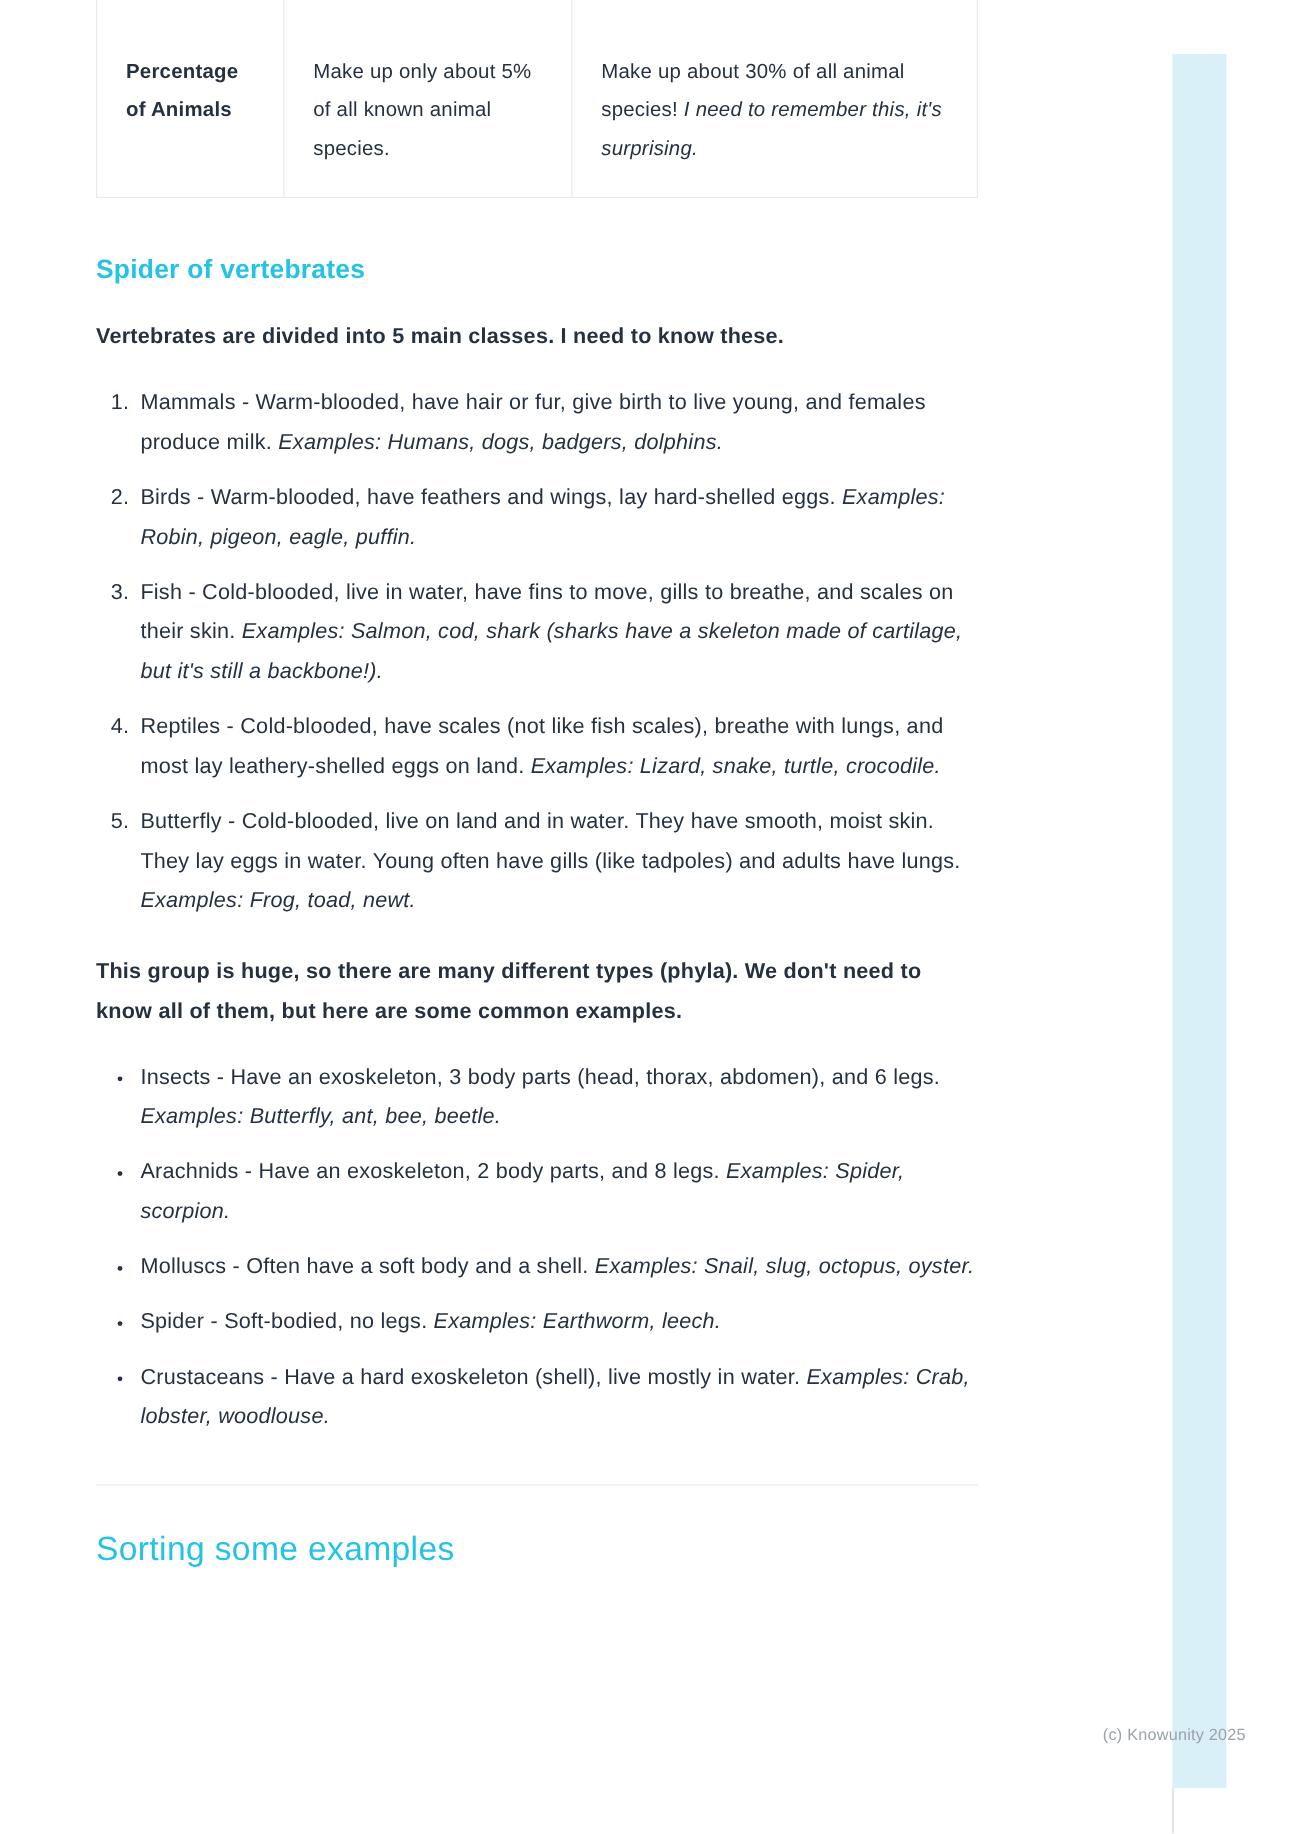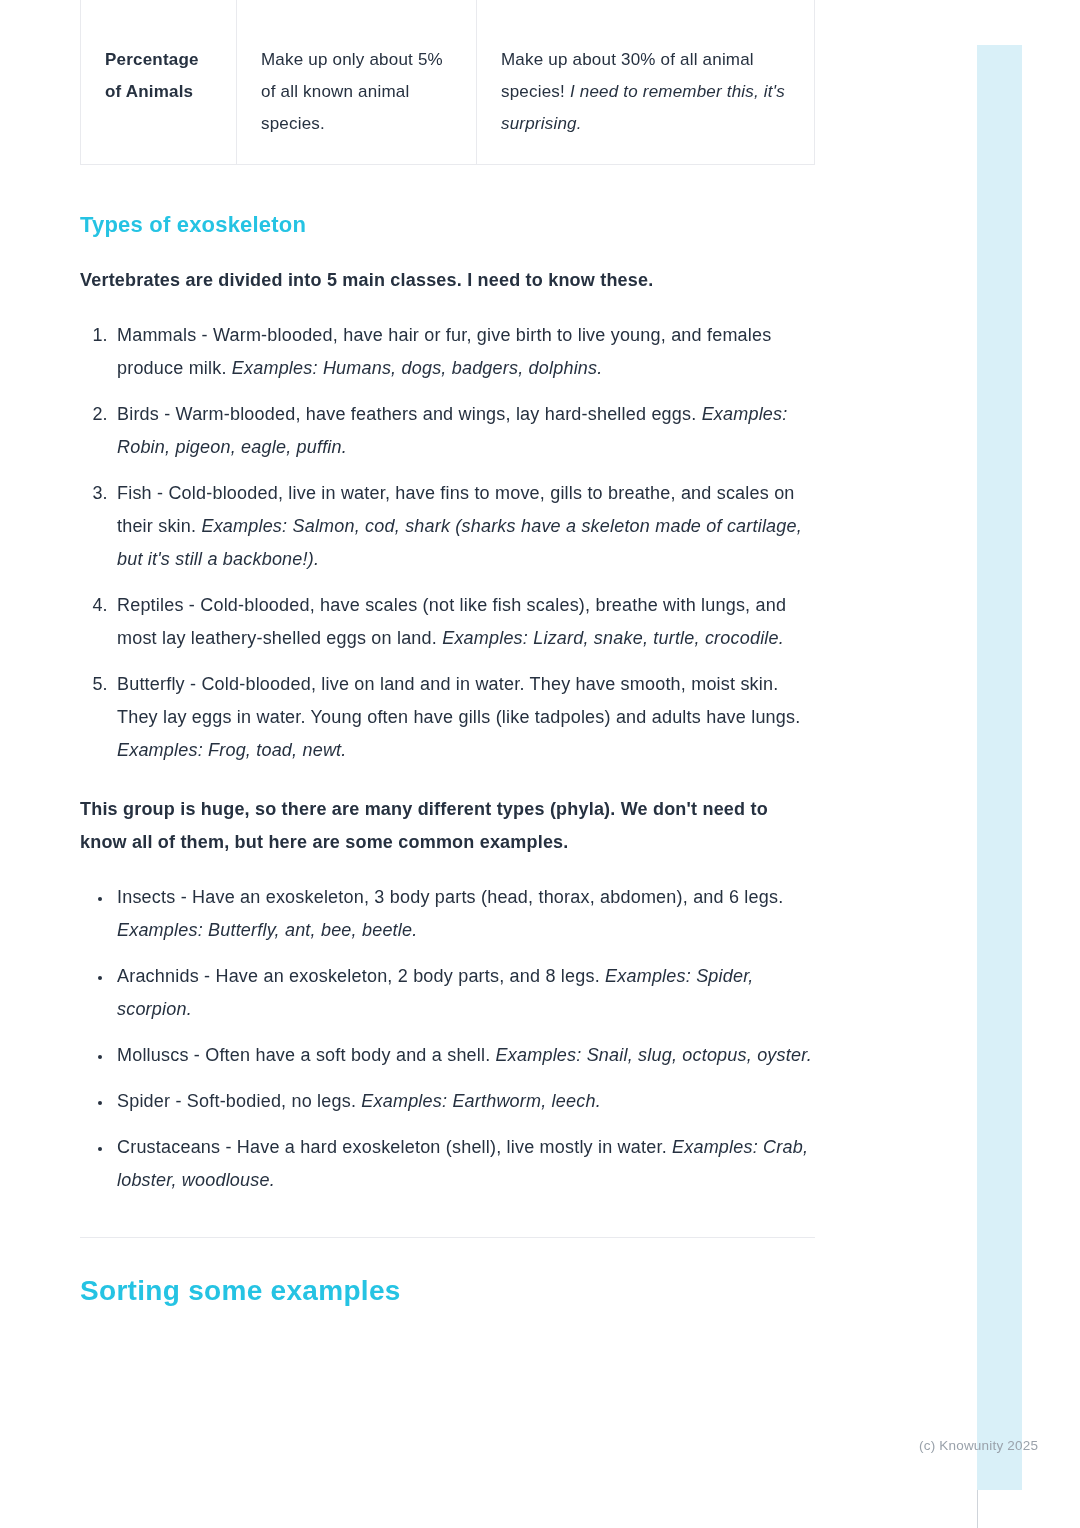--- a/index.html
+++ b/index.html
@@ -35,21 +35,21 @@
   .cell-invert{flex:1;border-left:1px solid var(--border);}
   em{font-style:italic;}
   strong{font-weight:400;}
   h3{
     margin-top:46px;
     font-size:22px;line-height:27px;font-weight:700;
     color:var(--accent);letter-spacing:0.2px;
   }
   h2{
     margin-top:36px;
-    font-size:28px;line-height:34px;font-weight:700;
+    font-size:28px;line-height:34px;font-weight:400;
     color:var(--accent);letter-spacing:0.3px;
   }
   p.intro{
     margin-top:26px;
     font-size:18px;line-height:33px;letter-spacing:0.2px;font-weight:bold;
   }
   ol,ul{
     margin-top:22px;
     padding-left:33px;
     font-size:18px;line-height:33px;letter-spacing:0.2px;
@@ -79,21 +79,21 @@
 <body>
 
 <div class="content">
 
   <div class="table-row">
     <div class="cell cell-label">Percentage of Animals</div>
     <div class="cell cell-vert">Make up only about 5% of all known animal species.</div>
     <div class="cell cell-invert"><span>Make up about 30% of all animal species! </span><em>I need to remember this, it's surprising.</em></div>
   </div>
 
-  <h3>Types of exoskeleton</h3>
+  <h3>Spider of vertebrates</h3>
   <p class="intro">Vertebrates are divided into 5 main classes. I need to know these.</p>
 
   <ol>
     <li><strong>Mammals</strong><span> - Warm-blooded, have hair or fur, give birth to live young, and females produce milk. </span><em>Examples: Humans, dogs, badgers, dolphins.</em></li>
     <li><strong>Birds</strong><span> - Warm-blooded, have feathers and wings, lay hard-shelled eggs. </span><em>Examples: Robin, pigeon, eagle, puffin.</em></li>
     <li><strong>Fish</strong><span> - Cold-blooded, live in water, have fins to move, gills to breathe, and scales on their skin. </span><em>Examples: Salmon, cod, shark (sharks have a skeleton made of cartilage, but it's still a backbone!).</em></li>
     <li><strong>Reptiles</strong><span> - Cold-blooded, have scales (not like fish scales), breathe with lungs, and most lay leathery-shelled eggs on land. </span><em>Examples: Lizard, snake, turtle, crocodile.</em></li>
     <li><strong>Butterfly</strong><span> - Cold-blooded, live on land and in water. They have smooth, moist skin. They lay eggs in water. Young often have gills (like tadpoles) and adults have lungs. </span><em>Examples: Frog, toad, newt.</em></li>
   </ol>
 

